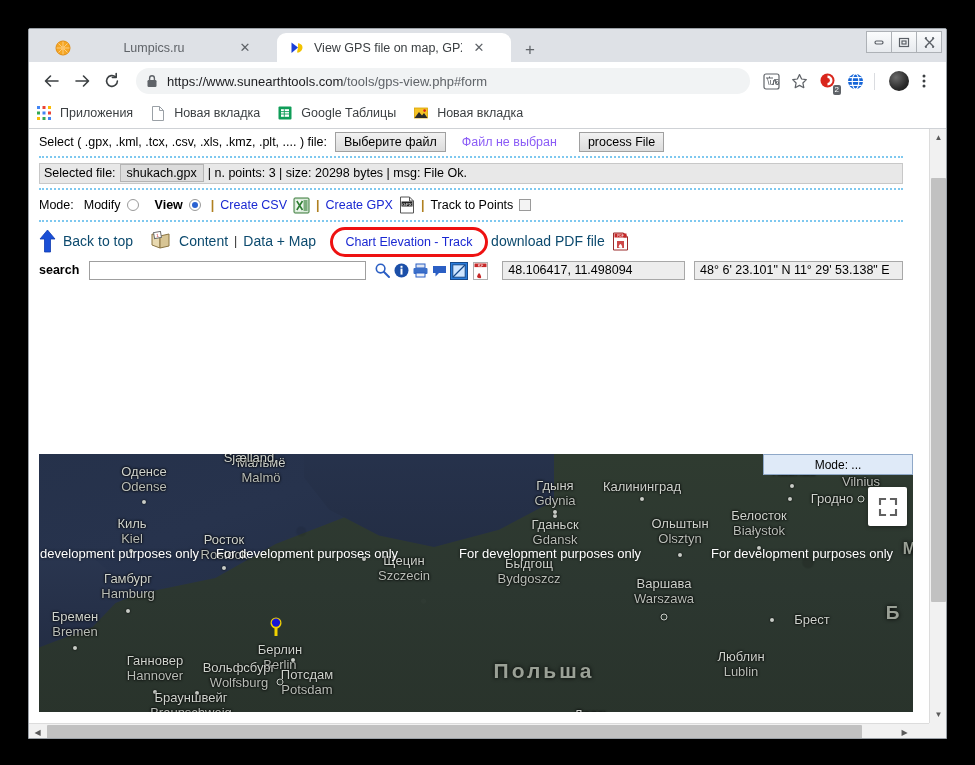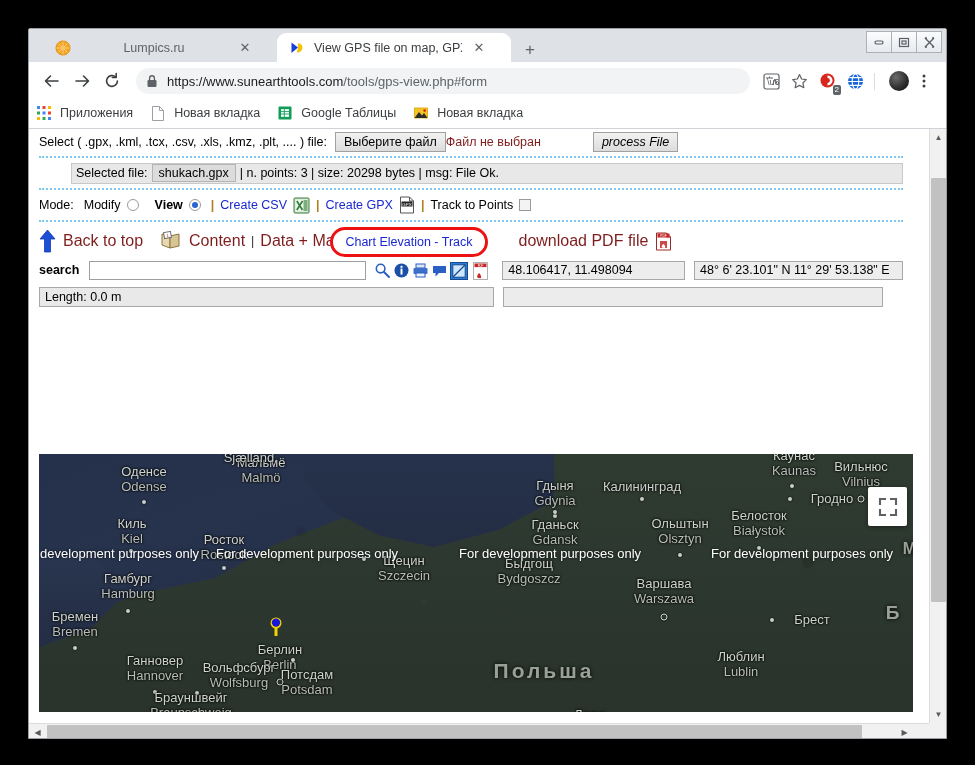--- a/index.html
+++ b/index.html
@@ -142,29 +142,28 @@
   #row-select { height: 22px; margin-top: 2px; }
   .lbl { white-space:nowrap; }
   .btn3d {
     background: linear-gradient(#f2f2f2,#dcdcdc);
     border: 1px solid #a0a0a0;
     padding: 1px 8px;
     font-size: 12.5px;
     color:#000;
     line-height: 16px;
   }
-  .filename-none { margin-left: 0; color:#7f1d1d; }
+  .filename-none { margin-left: 16px; color:#8b5cf6; }
 
   #row-selected { height: 24px; margin-top: 2px; }
   #selbar {
     flex: 1 1 auto; height: 21px;
     background:#e8e8e8; border:1px solid #c8c8c8;
     display:flex; align-items:center; padding-left: 4px;
     font-size:12.5px;
-    margin-left:32px;
   }
   #selfile-box {
     background:#dcdcdc; border:1px solid #b4b4b4;
     padding: 0 6px; margin: 0 4px;
     line-height:16px;
   }
 
   #row-mode { height: 24px; margin-top: 3px; gap: 0; }
   .radio {
     width:12px;height:12px;border-radius:50%;
@@ -177,21 +176,21 @@
     width:6px;height:6px;border-radius:50%;background:#2b62d1;
   }
   .cbox {
     width:12px;height:12px;border:1px solid #9a9a9a;background:#f3f3f3;
     display:inline-block; vertical-align:middle; margin-left:6px;
   }
   .lnk { color:#1a28d2; }
   .sep { color:#b08020; margin: 0 6px; font-weight:bold; }
 
   #row-nav { height: 32px; margin-top: 2px; position: relative; }
-  .navlink { color:#7f1d1d; font-size:16px; }
+  .navlink { color:#0c4a6e; font-size:14px; }
   #redbox {
     position: absolute;
     left: 301px; top: 2px;
     width: 158px; height: 30px;
     border: 3px solid #ee1111;
     border-radius: 16px;
     background: #fff;
     display:flex; align-items:center; justify-content:center;
   }
   #redbox span { color:#1a28d2; font-size:12.5px; }
@@ -516,21 +515,21 @@
     </div>
   </div>
 
   <div id="viewport">
     <div id="page">
 
       <div class="frow" id="row-select">
         <span class="lbl">Select ( .gpx, .kml, .tcx, .csv, .xls, .kmz, .plt, .... ) file:</span>
         <span class="btn3d" style="margin-left:8px;">Выберите файл</span>
         <span class="filename-none">Файл не выбран</span>
-        <span class="btn3d" style="margin-left:52px;font-style:italic;">process File</span>
+        <span class="btn3d" style="margin-left:22px;">process File</span>
       </div>
       <div class="dotted"></div>
 
       <div class="frow" id="row-selected">
         <div id="selbar">
           <span>Selected file:</span>
           <span id="selfile-box">shukach.gpx</span>
           <span>| n. points: 3 | size: 20298 bytes | msg: File Ok.</span>
         </div>
       </div>
@@ -646,24 +645,20 @@
               <rect x="1.5" y="1.5" width="12" height="3.6" fill="#c62828"></rect>
               <text x="7.5" y="4.6" font-size="2.8" fill="#fff" text-anchor="middle" font-family="Liberation Sans, sans-serif">PDF</text>
               <path d="M4 15 q1.6-6 3.3-2.4 q1.7 3.6 0 3.6 q-2.2 0-3.3-1.2" fill="#c62828"></path>
             </svg>
           </span>
         </span>
         <span id="coordbox">48.106417, 11.498094</span>
         <span id="dmsbox">48° 6' 23.101" N     11° 29' 53.138" E</span>
       </div>
 
-      <div id="row-length">
-        <span id="lengthbox">Length: 0.0 m</span>
-        <span id="emptybox2"></span>
-      </div>
 
       <div id="map">
         <div id="mapland"></div>
         <div id="sea"></div>
         <div id="sea2"></div>
         <div id="sea3"></div>
         <div class="mgrain"></div>
 
         <div id="map-countries">
             <div class="country" style="left: 505px; top: 205px; font-size: 21px;">Польша</div>
@@ -799,20 +794,21 @@
           </div>
 
         <div id="marker">
           <svg width="12" height="19" viewBox="0 0 12 19">
             <path d="M6 19 L6 8" stroke="#f2d200" stroke-width="3"></path>
             <circle cx="6" cy="6" r="5.5" fill="#f2d200"></circle>
             <circle cx="6" cy="5.6" r="4.2" fill="#1616d6"></circle>
           </svg>
         </div>
 
+        <div id="modetip">Mode: ...</div>
 
         <div id="fullscreenbtn">
           <svg width="20" height="20" viewBox="0 0 20 20">
             <path d="M2 7 V2 H7 M13 2 H18 V7 M18 13 V18 H13 M7 18 H2 V13" fill="none" stroke="#606060" stroke-width="2.1" stroke-linecap="square"></path>
           </svg>
         </div>
       </div>
     </div>
 
     <div id="vscroll">

